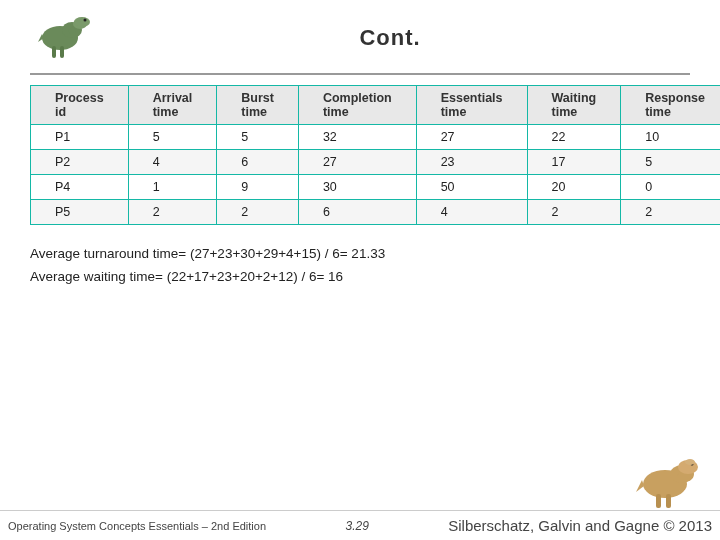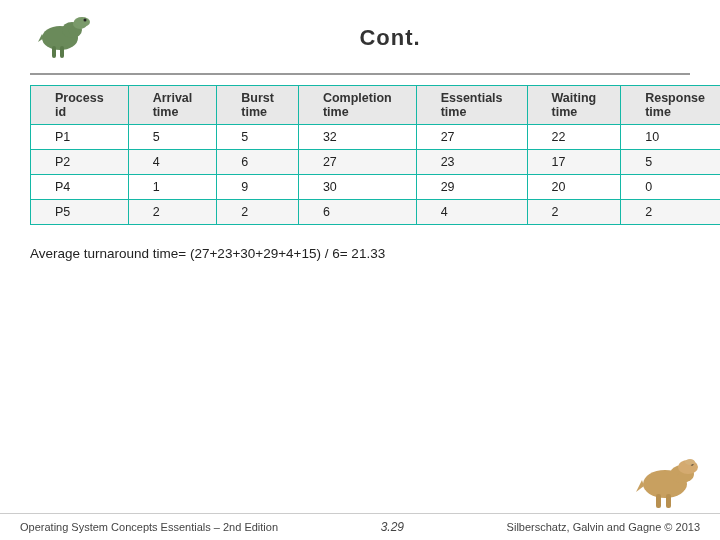--- a/index.html
+++ b/index.html
@@ -88,38 +88,38 @@
 
     
     .footer {
       position: absolute;
       bottom: 0;
       left: 0;
       right: 0;
       display: flex;
       justify-content: space-between;
       align-items: center;
-      padding: 6px 20px;
+      padding: 6px 8px;
       border-top: 1px solid #ccc;
       background: #fff;
     }
 
     .footer-left {
       font-size: 11px;
       color: #444;
     }
 
     .footer-center {
       font-size: 12px;
       color: #444;
       font-style: italic;
     }
 
     .footer-right {
-      font-size: 11px;
+      font-size: 15px;
       color: #444;
     }
 
     
     .dino-svg {
       width: 100%;
       height: 100%;
     }
 
     .dino-bottom-right {
@@ -193,38 +193,39 @@
           <td>27</td>
           <td>23</td>
           <td>17</td>
           <td>5</td>
         </tr>
         <tr>
           <td>P4</td>
           <td>1</td>
           <td>9</td>
           <td>30</td>
-          <td>29</td>
+          <td>50</td>
           <td>20</td>
           <td>0</td>
         </tr>
         <tr>
           <td>P5</td>
           <td>2</td>
           <td>2</td>
           <td>6</td>
           <td>4</td>
           <td>2</td>
           <td>2</td>
         </tr>
       </tbody>
   </table>
 
   <div class="summary-text">
     <div>Average turnaround time= (27+23+30+29+4+15) / 6= 21.33</div>
+    <div>Average waiting time= (22+17+23+20+2+12) / 6= 16</div>
   </div>
 </div>
 
 <div class="dino-bottom-right">
   <svg viewBox="0 0 70 60" xmlns="http://www.w3.org/2000/svg">
 
     <ellipse cx="35" cy="32" rx="22" ry="14" fill="#c8a060"></ellipse>
     <ellipse cx="52" cy="22" rx="12" ry="9" fill="#c8a060"></ellipse>
 
     <polygon points="46,24 54,18 56,26 48,28" fill="#c8a060"></polygon>

